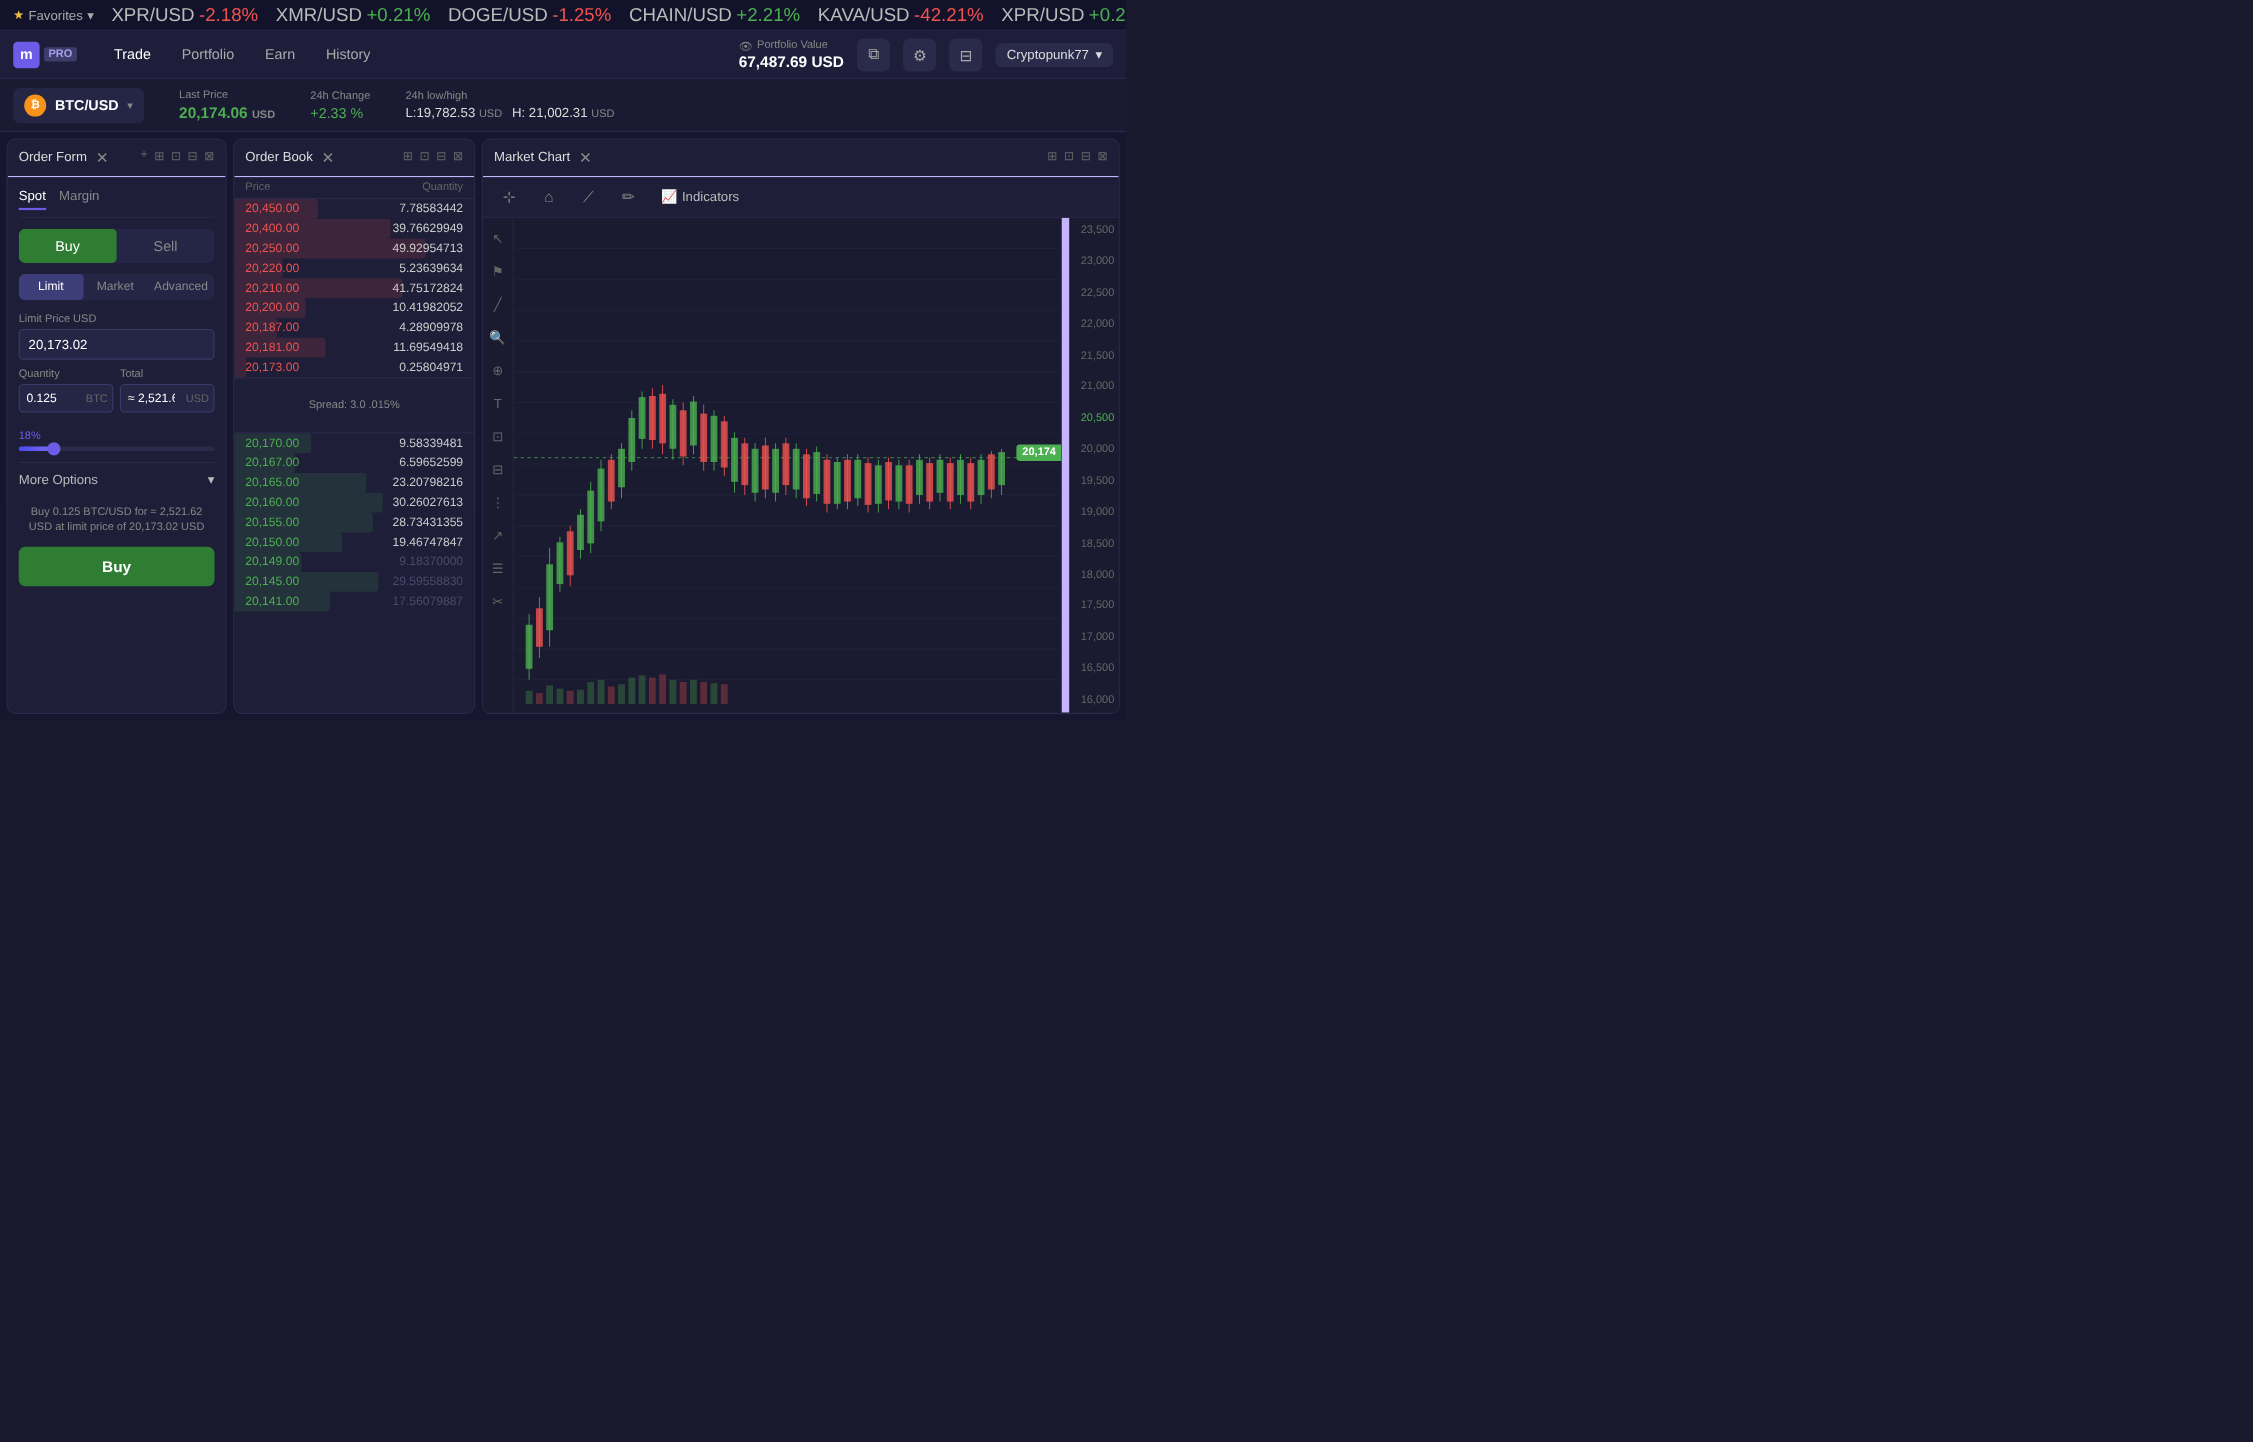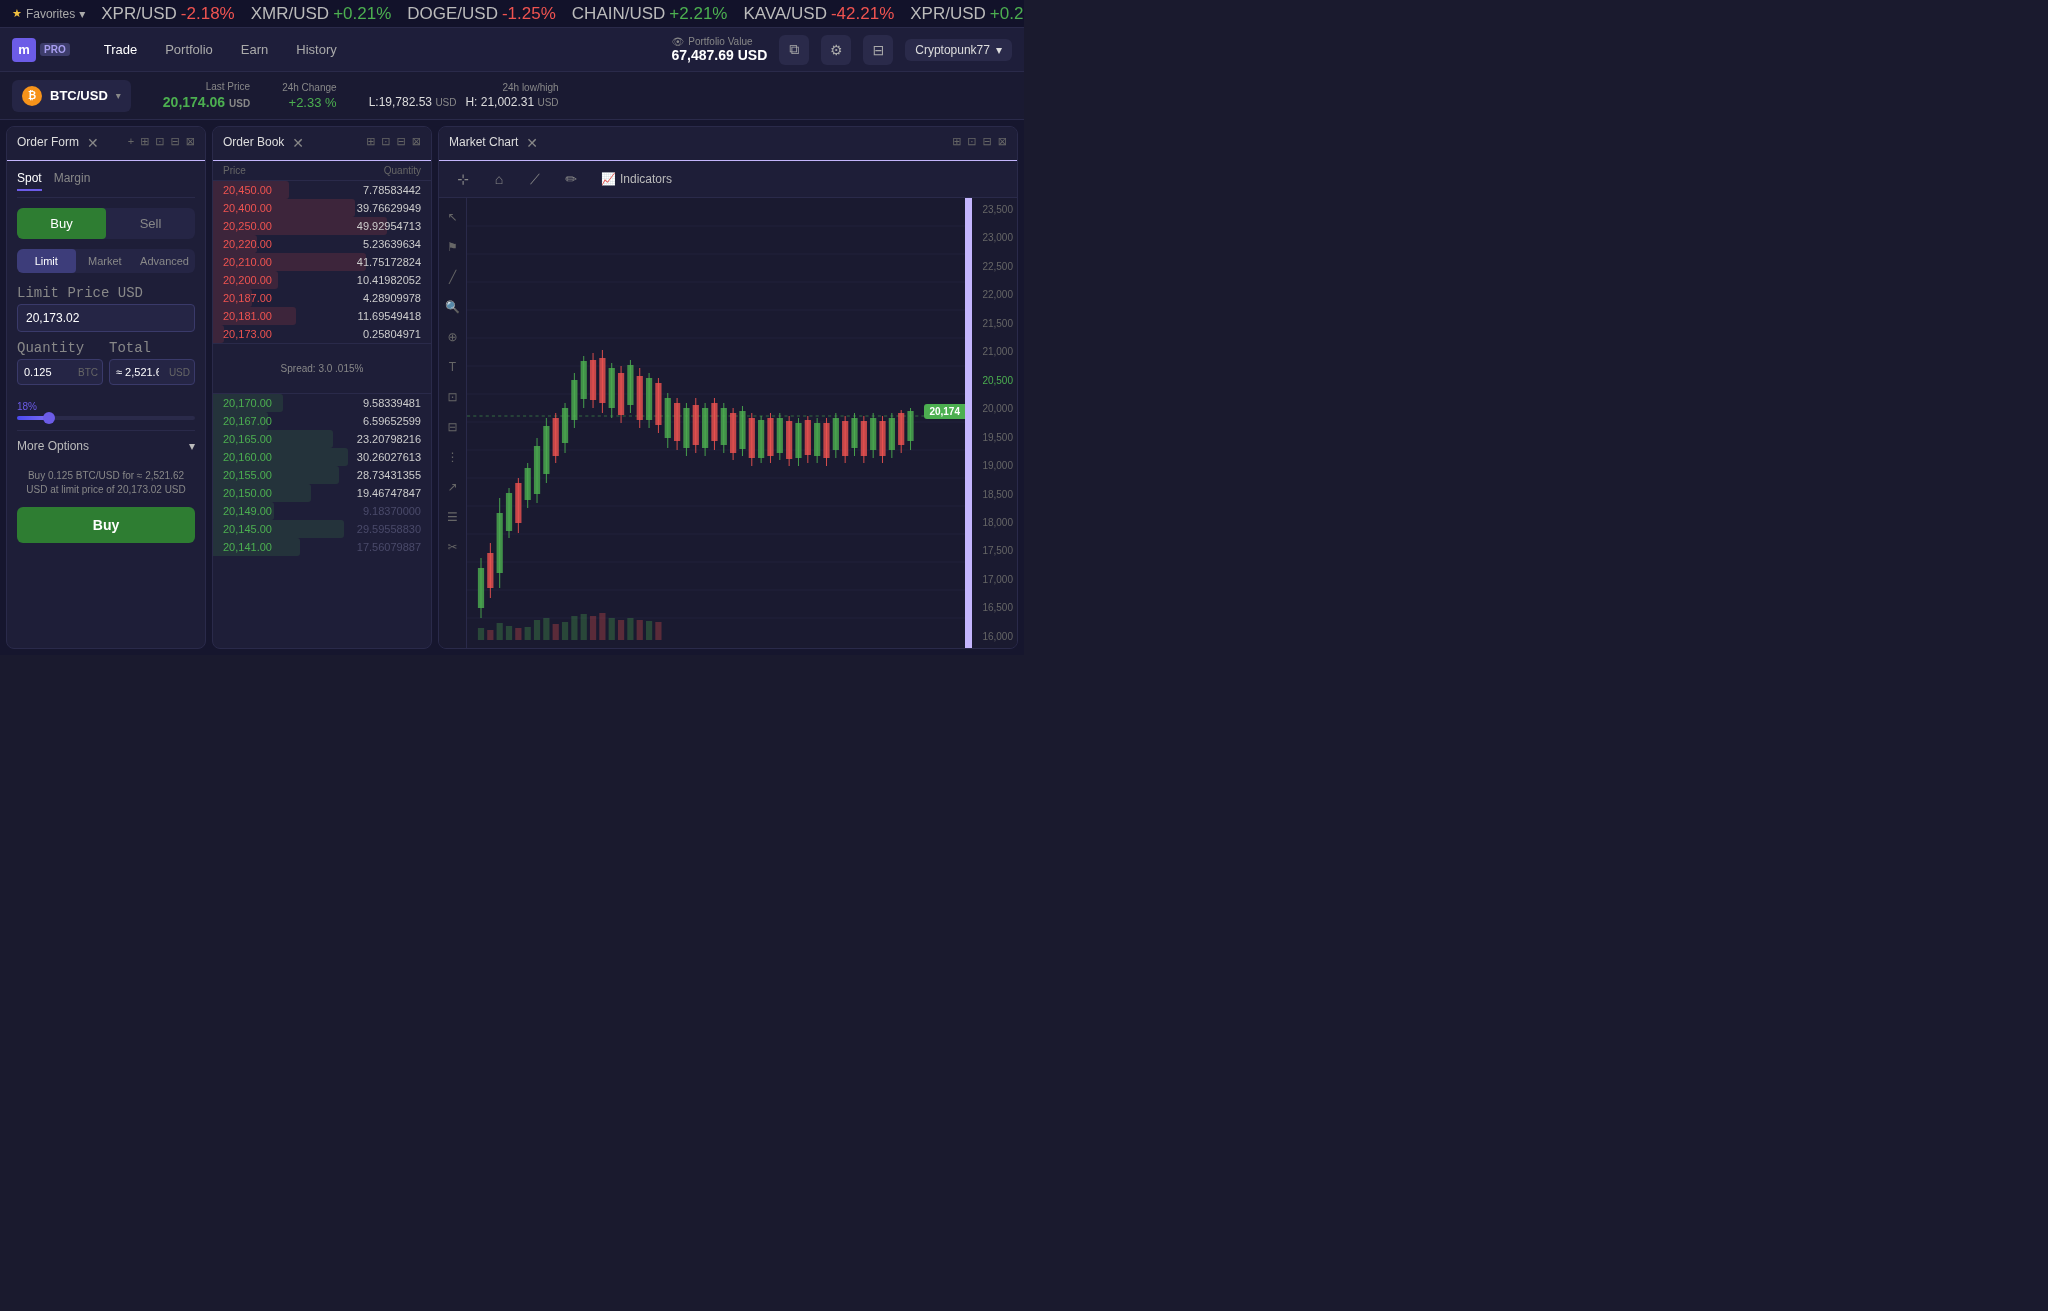--- a/index.html
+++ b/index.html
@@ -125,21 +125,21 @@
     }
     .btc-circle {
       width: 20px; height: 20px;
       background: #f7931a;
       border-radius: 50%;
       display: flex; align-items: center; justify-content: center;
       color: white; font-size: 10px; font-weight: bold;
     }
     .instrument-pair { color: #fff; font-weight: 600; font-size: 13px; }
     .instrument-chevron { color: #888; font-size: 10px; }
-    .price-info { display: flex; flex-direction: column; gap: 2px; text-align: right; }
+    .price-info { display: flex; flex-direction: column; gap: 2px; }
     .price-label { color: #888; font-size: 10px; }
     .price-value { color: #4caf50; font-size: 14px; font-weight: 600; }
     .price-usd { color: #888; font-size: 10px; }
     .change-value { color: #4caf50; font-size: 13px; font-weight: 500; }
     .lowhigh-value { color: #ddd; font-size: 12px; }
     .low-val { color: #ddd; }
     .high-val { color: #ddd; }
 
     
     .main-content {
@@ -248,23 +248,22 @@
       background: #3d3d7a;
       color: #fff;
     }
 
     .form-field {
       margin-bottom: 8px;
     }
     .form-field label {
       display: block;
       color: #888;
-      font-size: 14px;
+      font-size: 10px;
       margin-bottom: 3px;
-      font-family: Liberation Mono, monospace;
     }
     .input-with-suffix {
       display: flex;
       background: #252545;
       border: 1px solid #3a3a6a;
       border-radius: 4px;
       overflow: hidden;
       align-items: center;
     }
     .input-with-suffix input {

